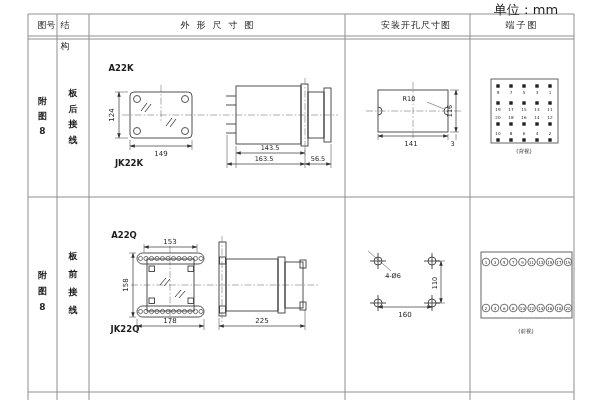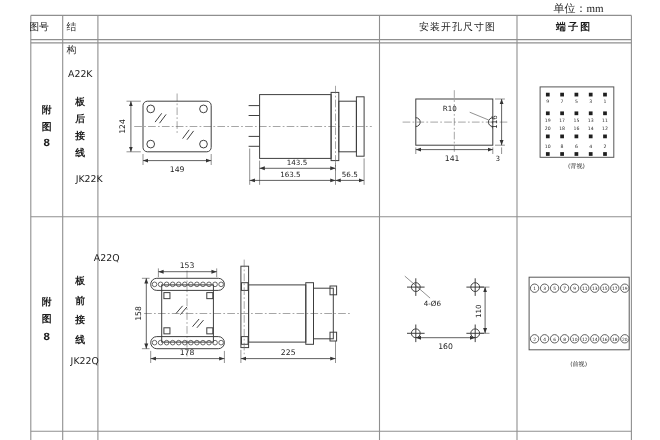--- a/index.html
+++ b/index.html
@@ -11,21 +11,21 @@
   .dl{stroke:#3d3d3d;stroke-width:0.9;fill:none;}
   .ext{stroke:#4a4a4a;stroke-width:0.55;}
   .cl{stroke:#6a6a6a;stroke-width:0.55;stroke-dasharray:7 2 1.6 2;}
   .dim{stroke:#333;stroke-width:0.7;marker-start:url(#arr);marker-end:url(#arr);}
   .dt{font-size:7px;text-anchor:middle;fill:#242424;}
   .dts{font-size:6.5px;text-anchor:middle;fill:#242424;}
   .cap{font-size:5.5px;text-anchor:middle;fill:#333;}
   .lbl{position:absolute;color:#1c1c1c;text-align:center;}
   .hdr{top:15px;height:21px;line-height:21px;font-size:9px;}
   .v{white-space:pre;font-weight:600;}
-  .code{font-weight:400;font-size:8.5px;}
+  .code{font-weight:700;font-size:8.5px;padding-left:48px;}
 </style>
 </head>
 <body>
 
 <div class="canvas">
 
 <svg width="600" height="400" viewBox="0 0 600 400">
   <defs>
     <marker id="arr" viewBox="0 0 10 10" refX="8.5" refY="5" markerWidth="8" markerHeight="8" orient="auto-start-reverse">
       <path d="M0,1.8 L8.5,5 L0,8.2 Z" fill="#333"></path>
@@ -291,40 +291,41 @@
           <text x="549.8" y="309.6" text-anchor="middle" font-size="4" fill="#3a3a3a">16</text>
           <circle cx="558.9" cy="308" r="3.8" fill="#fff" stroke="#4a4a4a" stroke-width="0.8"></circle>
           <text x="558.9" y="309.6" text-anchor="middle" font-size="4" fill="#3a3a3a">18</text>
           <circle cx="568" cy="308" r="3.8" fill="#fff" stroke="#4a4a4a" stroke-width="0.8"></circle>
           <text x="568" y="309.6" text-anchor="middle" font-size="4" fill="#3a3a3a">20</text>
         </g>
     <text class="cap" x="526" y="333">(前视)</text>
   </g>
 </svg>
 
-<div class="lbl" style="left:486px;top:1px;width:80px;font-size:10px;font-family:Liberation Serif, serif;">单位：mm</div>
-
-<div class="lbl hdr" style="left:17px;width:37px;text-align:center;">图号</div>
+<div class="lbl" style="left:486px;top:1px;width:80px;font-size:13px;">单位：mm</div>
+
+<div class="lbl hdr" style="left:28px;width:37px;text-align:center;">图号</div>
 <div class="lbl hdr" style="left:57px;width:16px;">结构</div>
+<div class="lbl hdr" style="left:89px;width:256px;letter-spacing:7px;text-indent:7px;">外形尺寸图</div>
 <div class="lbl hdr" style="left:345px;width:142px;letter-spacing:1px;">安装开孔尺寸图</div>
-<div class="lbl hdr" style="left:470px;width:104px;letter-spacing:2px;font-weight:bold;">端子图</div>
+<div class="lbl hdr" style="left:470px;width:104px;letter-spacing:2px;">端子图</div>
 
 <div class="lbl v" style="left:28px;top:94px;width:29px;font-size:9px;line-height:15px;">附
 图
 8</div>
 <div class="lbl code" style="left:57px;top:63px;width:32px;">A22K</div>
 <div class="lbl v" style="left:57px;top:86px;width:32px;font-size:9px;line-height:15.5px;">板
 后
 接
 线</div>
 <div class="lbl code" style="left:57px;top:158px;width:48px;">JK22K</div>
 
 <div class="lbl v" style="left:28px;top:267px;width:29px;font-size:9px;line-height:16px;">附
 图
 8</div>
-<div class="lbl code" style="left:69px;top:230px;width:56px;">A22Q</div>
+<div class="lbl code" style="left:48px;top:230px;width:56px;">A22Q</div>
 <div class="lbl v" style="left:57px;top:247px;width:32px;font-size:9px;line-height:18px;">板
 前
 接
 线</div>
 <div class="lbl code" style="left:61px;top:324px;width:32px;">JK22Q</div>
 
 </div>
 
 </body></html>

